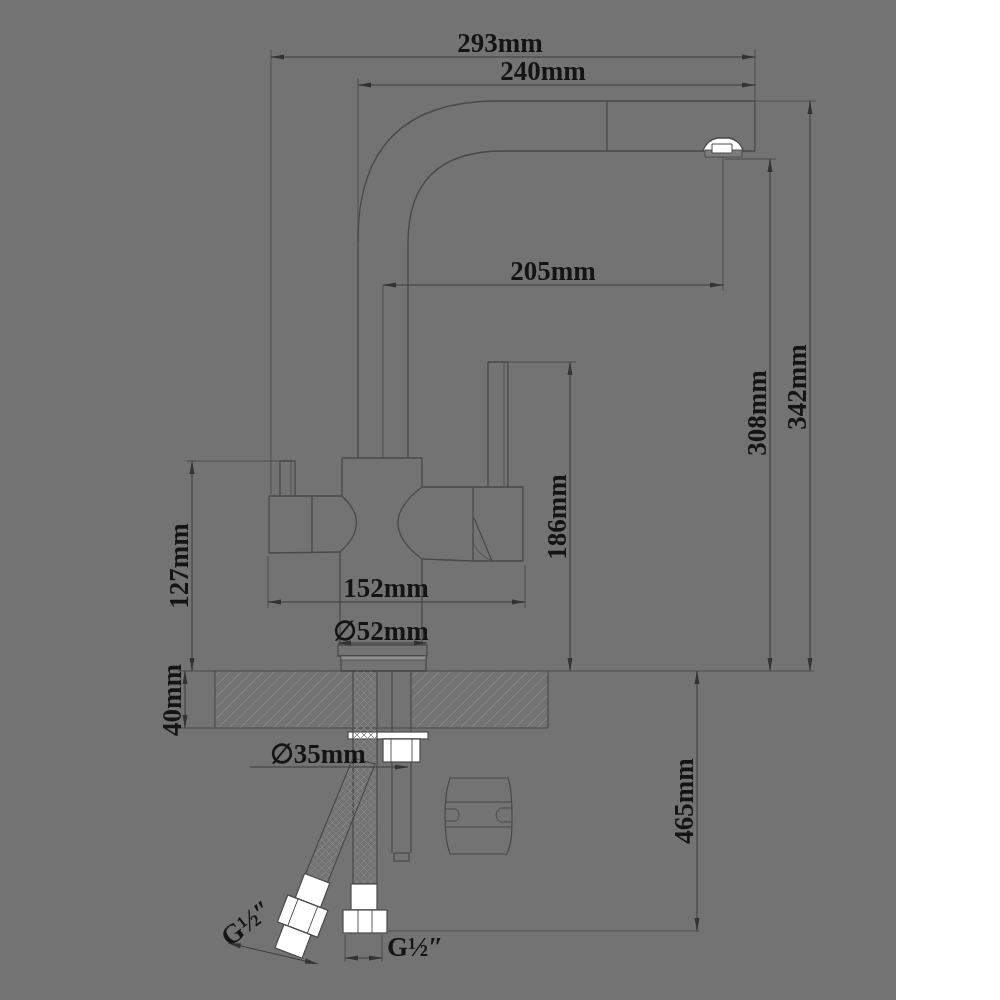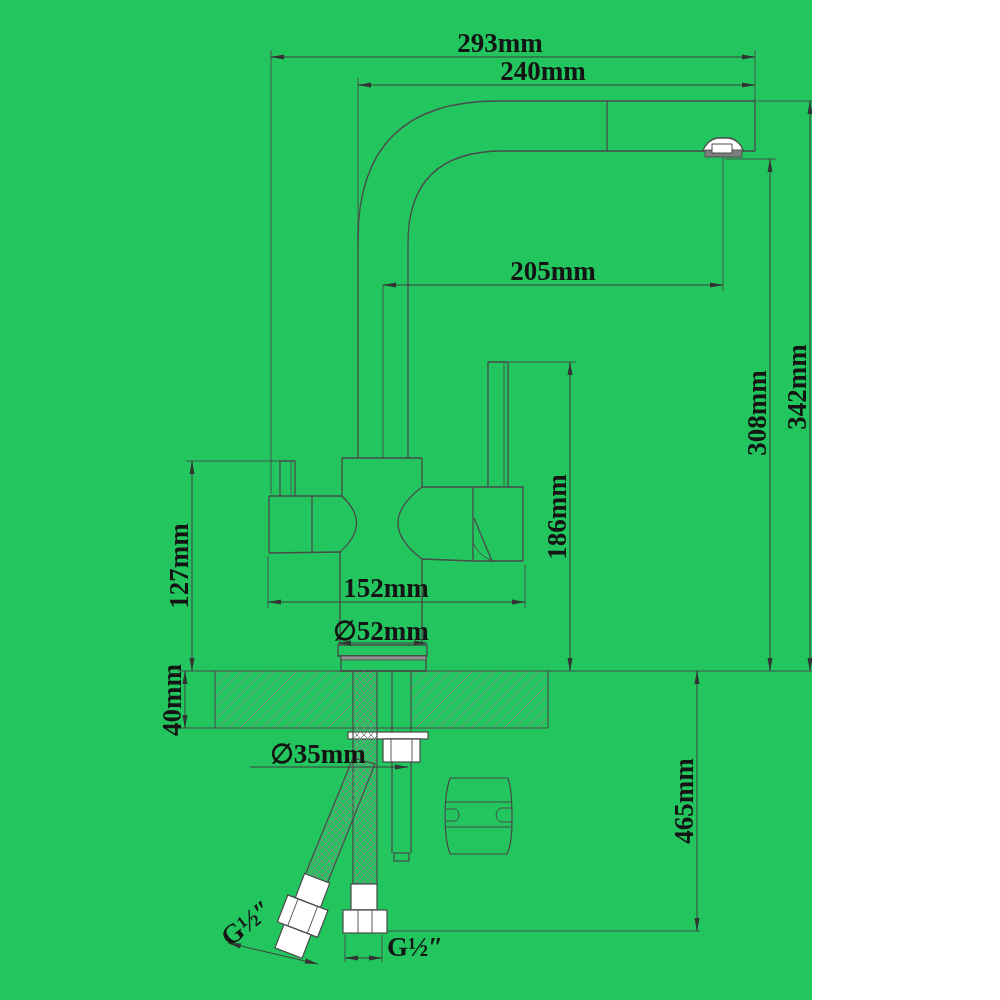--- a/index.html
+++ b/index.html
@@ -1,16 +1,16 @@
 <!DOCTYPE html>
 <html><head>
 <meta charset="utf-8">
 <style>
   html,body{margin:0;padding:0;background:#fff;}
-  .sheet{position:relative;width:812px;height:1000px;background:#22c55e;overflow:hidden;}
+  .sheet{position:relative;width:896px;height:1000px;background:#737373;overflow:hidden;}
   svg{display:block;}
   text{font-family:"Liberation Serif","DejaVu Serif",serif;font-weight:700;fill:#141414;}
   .dim-label{font-size:27px;}
   .thread-label{font-size:27px;}
 </style>
 </head>
 <body>
 
 <div class="sheet">
 <svg width="1000" height="1000" viewBox="0 0 1000 1000">

